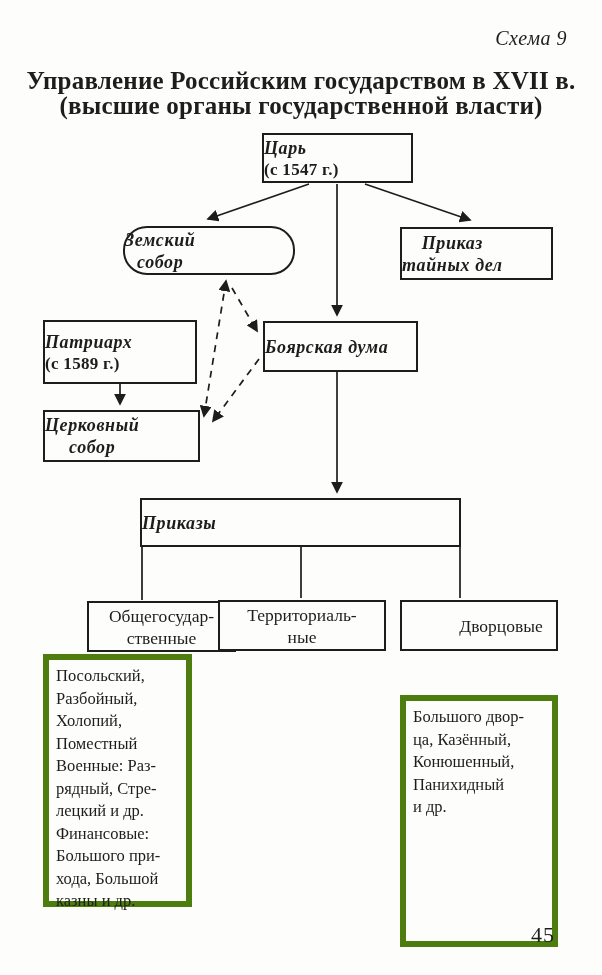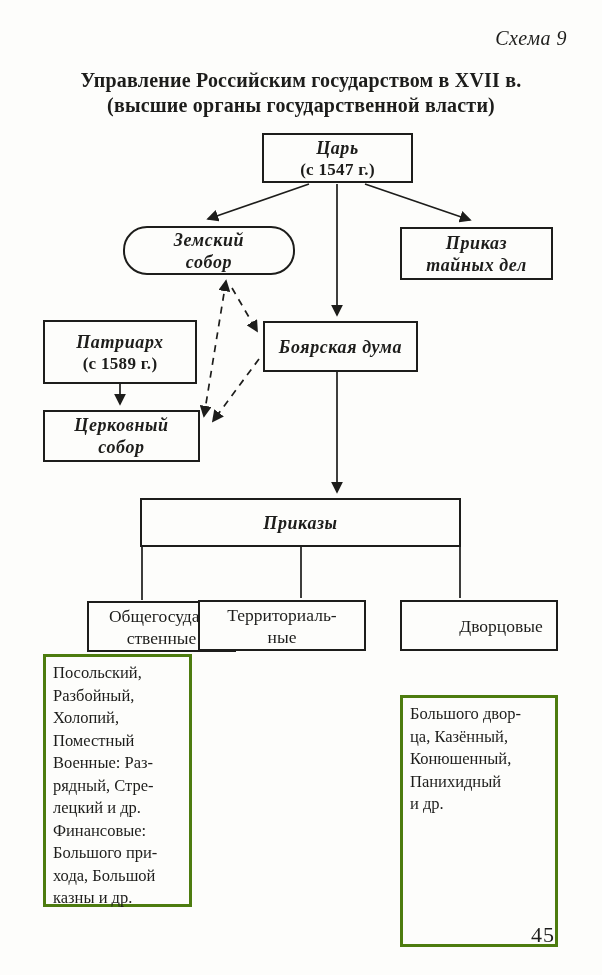--- a/index.html
+++ b/index.html
@@ -11,45 +11,45 @@
     overflow:hidden;
   }
   .canvas{position:relative;width:602px;height:975px;font-family:Liberation Serif, serif;}
   svg.connectors{position:absolute;left:0;top:0;width:602px;height:975px;}
   .scheme-label{
     position:absolute;top:27px;right:35px;
     font-style:italic;font-size:20px;letter-spacing:.5px;
   }
   .title{
     position:absolute;top:68px;left:0;width:602px;
-    text-align:center;font-weight:bold;font-size:20px;line-height:25px;
+    text-align:center;font-weight:bold;font-size:25px;line-height:25px;
     letter-spacing:.2px;
   }
   .node{
     position:absolute;
     border:2px solid #1d1d1b;
     background:#fdfdfb;
-    display:flex;flex-direction:column;align-items:center;justify-content:center;
+    display:flex;flex-direction:column;align-items:flex-start;justify-content:center;
     text-align:center;
     box-sizing:border-box;
   }
   .node .lbl{
     font-weight:bold;font-style:italic;font-size:18px;line-height:22px;
     white-space:pre-line;letter-spacing:.6px;
   }
   .node .sub{
     font-weight:bold;font-size:17px;line-height:21px;letter-spacing:.3px;
   }
   .colhdr{
     position:absolute;border:2px solid #1d1d1b;background:#fdfdfb;
     display:flex;align-items:center;justify-content:center;text-align:center;
     font-size:17.5px;line-height:22px;white-space:pre-line;box-sizing:border-box;
   }
   .colbody{
-    position:absolute;border:3px solid #4d7c0f;background:#fdfdfb;
+    position:absolute;border:6px solid #4d7c0f;background:#fdfdfb;
     font-size:16.5px;line-height:22.5px;white-space:pre-line;
     padding:5px 4px 0 7px;box-sizing:border-box;
   }
   .page-number{
     position:absolute;top:922px;left:531px;
     font-size:22px;letter-spacing:1px;
   }
 </style>
 </head>
 <body>
@@ -124,21 +124,21 @@
 Холопий,
 Поместный
 Военные: Раз-
 рядный, Стре-
 лецкий и др.
 Финансовые:
 Большого при-
 хода, Большой
 казны и др.</div>
 
-  <div class="colhdr" style="left:198px;top:600px;width:168px;height:51px;">Территориаль-
+  <div class="colhdr" style="left:218px;top:600px;width:168px;height:51px;">Территориаль-
 ные</div>
 
   <div class="colhdr" style="left:400px;top:600px;width:158px;height:51px;padding-left:44px;">Дворцовые</div>
   <div class="colbody" style="left:400px;top:655px;width:158px;height:252px;margin-top:40px;">Большого двор-
 ца, Казённый,
 Конюшенный,
 Панихидный
 и др.</div>
 
   <div class="page-number">45</div>

